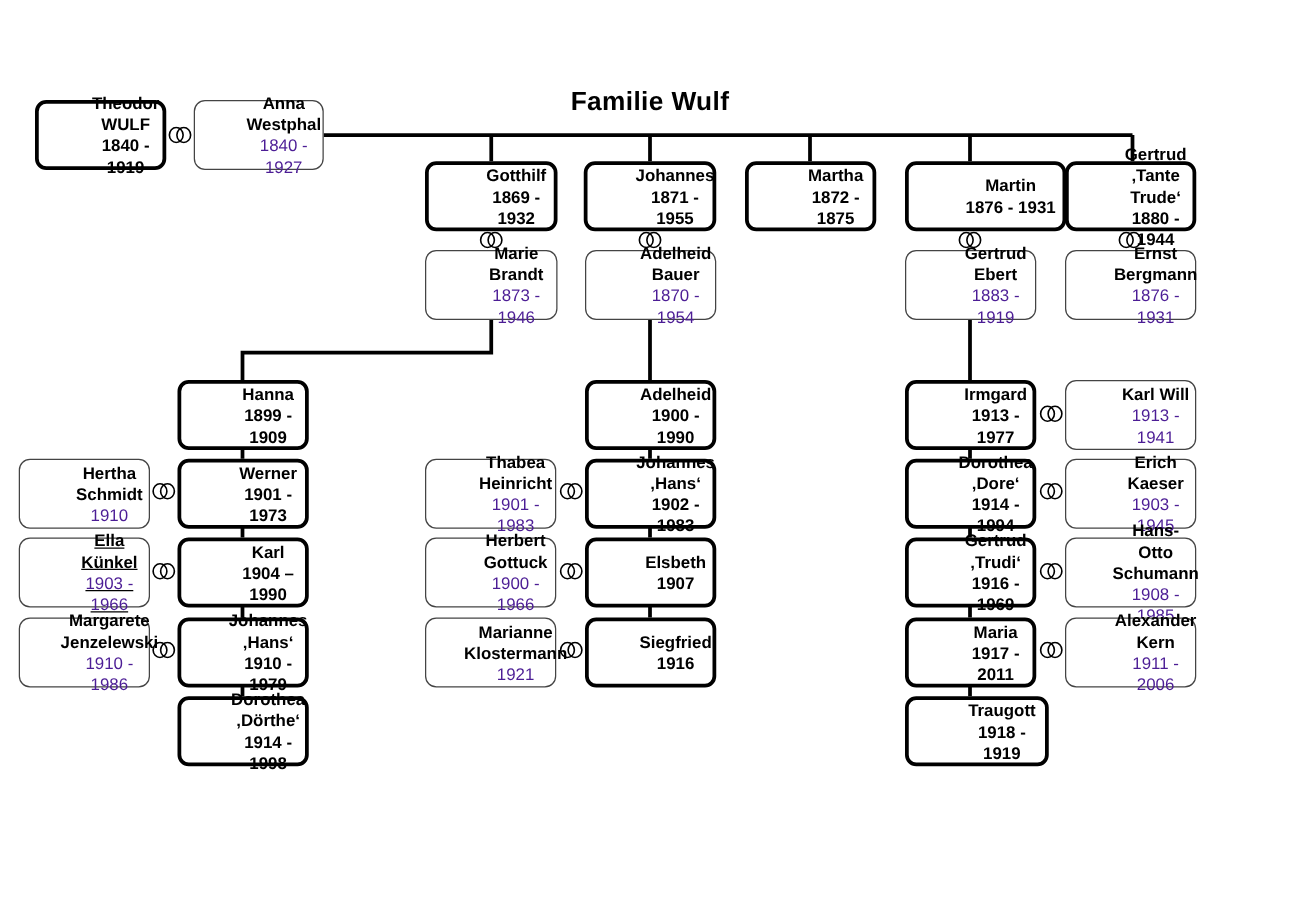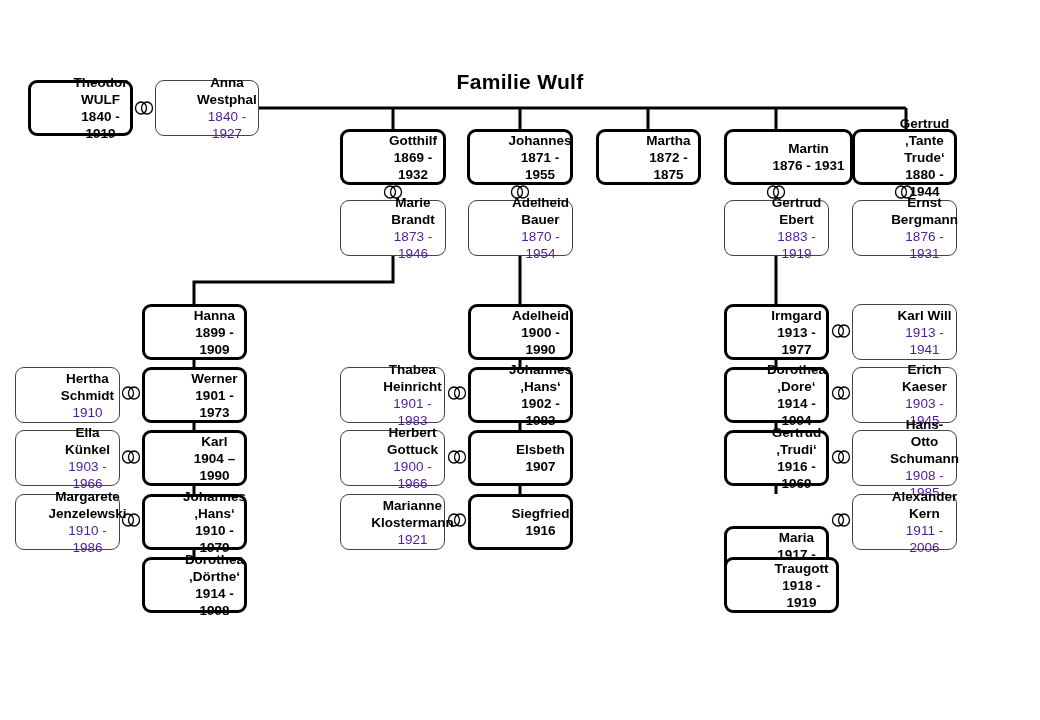--- a/index.html
+++ b/index.html
@@ -124,21 +124,21 @@
     <div class="box blood" style="left: 142px; top: 557px; width: 105px; height: 56px;">
       <div class="name">Dorothea</div>
       <div class="name">‚Dörthe‘</div>
       <div class="dates">1914 - 1998</div>
     </div>
     <div class="box spouse" style="left: 15px; top: 367px; width: 105px; height: 56px;">
       <div class="name">Hertha</div>
       <div class="name">Schmidt</div>
       <div class="dates">1910</div>
     </div>
-    <div class="box spouse" style="left: 15px; top: 430px; width: 105px; height: 56px;">
+    <div class="box spouse" style="left: 15px; top: 430px; width: 105px; height: 56px; text-decoration: underline;">
       <div class="name">Ella Künkel</div>
       <div class="dates">1903 - 1966</div>
     </div>
     <div class="box spouse" style="left: 15px; top: 494px; width: 105px; height: 56px;">
       <div class="name">Margarete</div>
       <div class="name">Jenzelewski</div>
       <div class="dates">1910 - 1986</div>
     </div>
     <div class="box blood" style="left: 468px; top: 304px; width: 105px; height: 56px;">
       <div class="name">Adelheid</div>
@@ -179,21 +179,21 @@
     <div class="box blood" style="left: 724px; top: 367px; width: 105px; height: 56px;">
       <div class="name">Dorothea</div>
       <div class="name">‚Dore‘</div>
       <div class="dates">1914 - 1994</div>
     </div>
     <div class="box blood" style="left: 724px; top: 430px; width: 105px; height: 56px;">
       <div class="name">Gertrud</div>
       <div class="name">‚Trudi‘</div>
       <div class="dates">1916 - 1969</div>
     </div>
-    <div class="box blood" style="left: 724px; top: 494px; width: 105px; height: 56px; margin-top: 32px;">
+    <div class="box blood" style="left: 724px; top: 494px; width: 105px; height: 56px;">
       <div class="name">Maria</div>
       <div class="dates">1917 - 2011</div>
     </div>
     <div class="box blood" style="left: 724px; top: 557px; width: 115px; height: 56px;">
       <div class="name">Traugott</div>
       <div class="dates">1918 - 1919</div>
     </div>
     <div class="box spouse" style="left: 852px; top: 304px; width: 105px; height: 56px;">
       <div class="name">Karl Will</div>
       <div class="dates">1913 - 1941</div>

